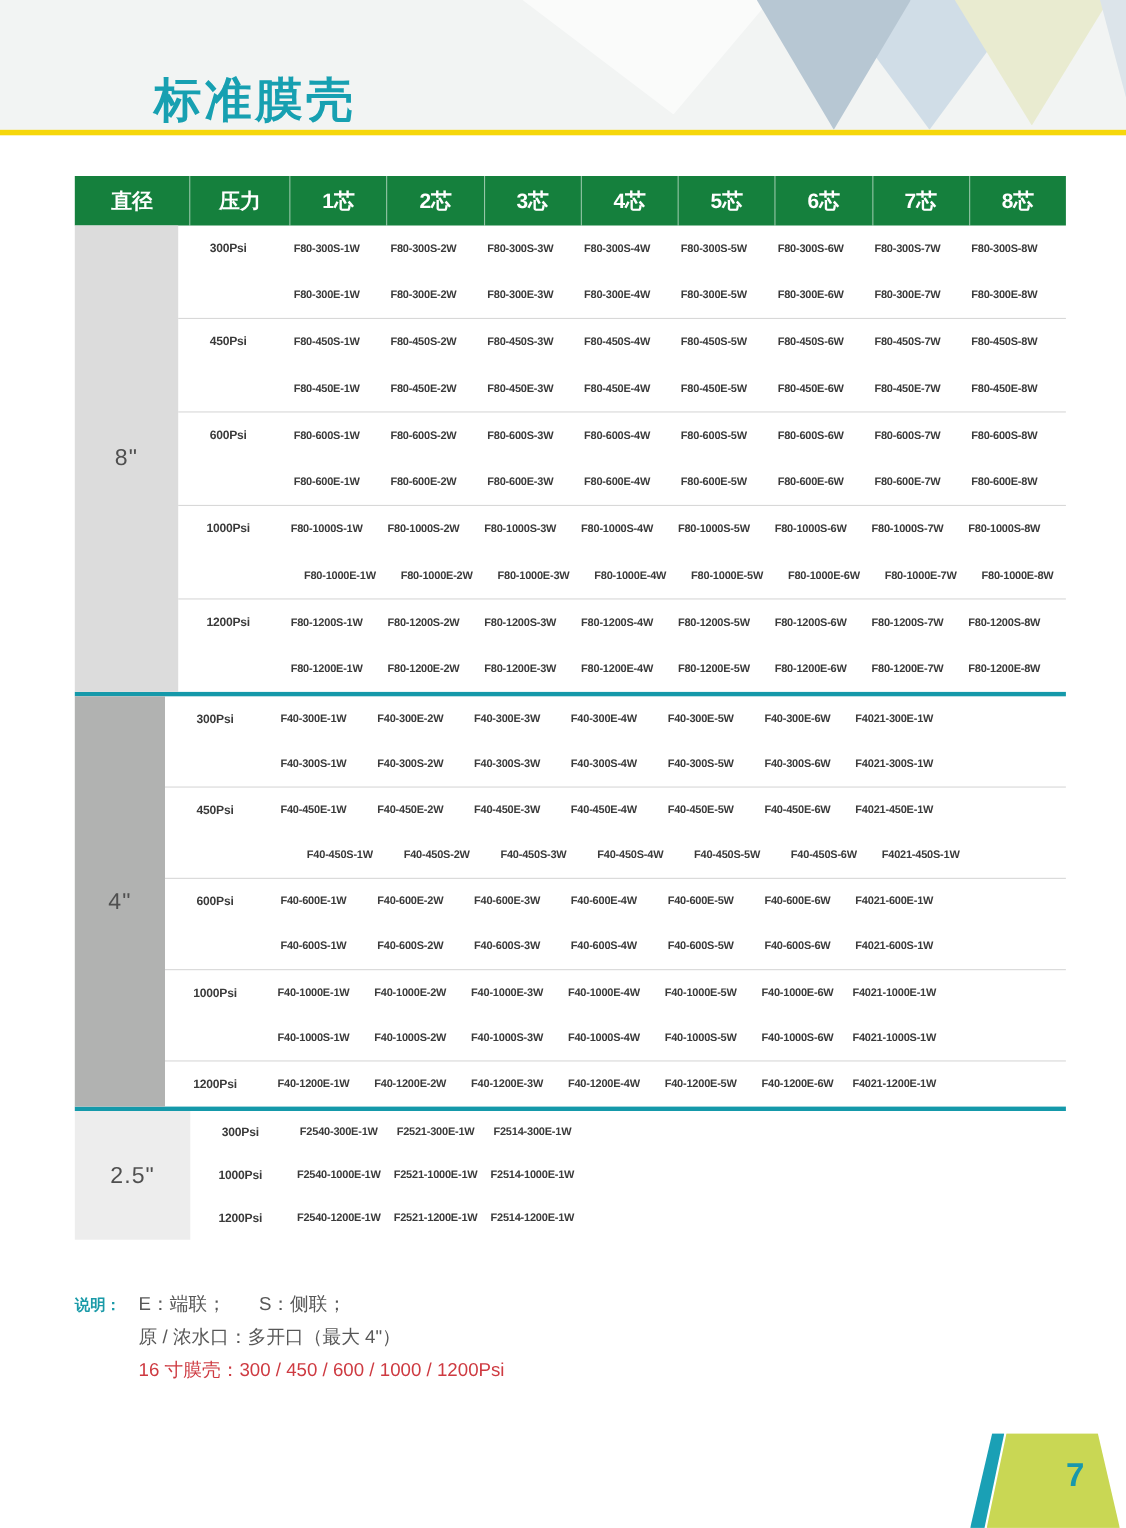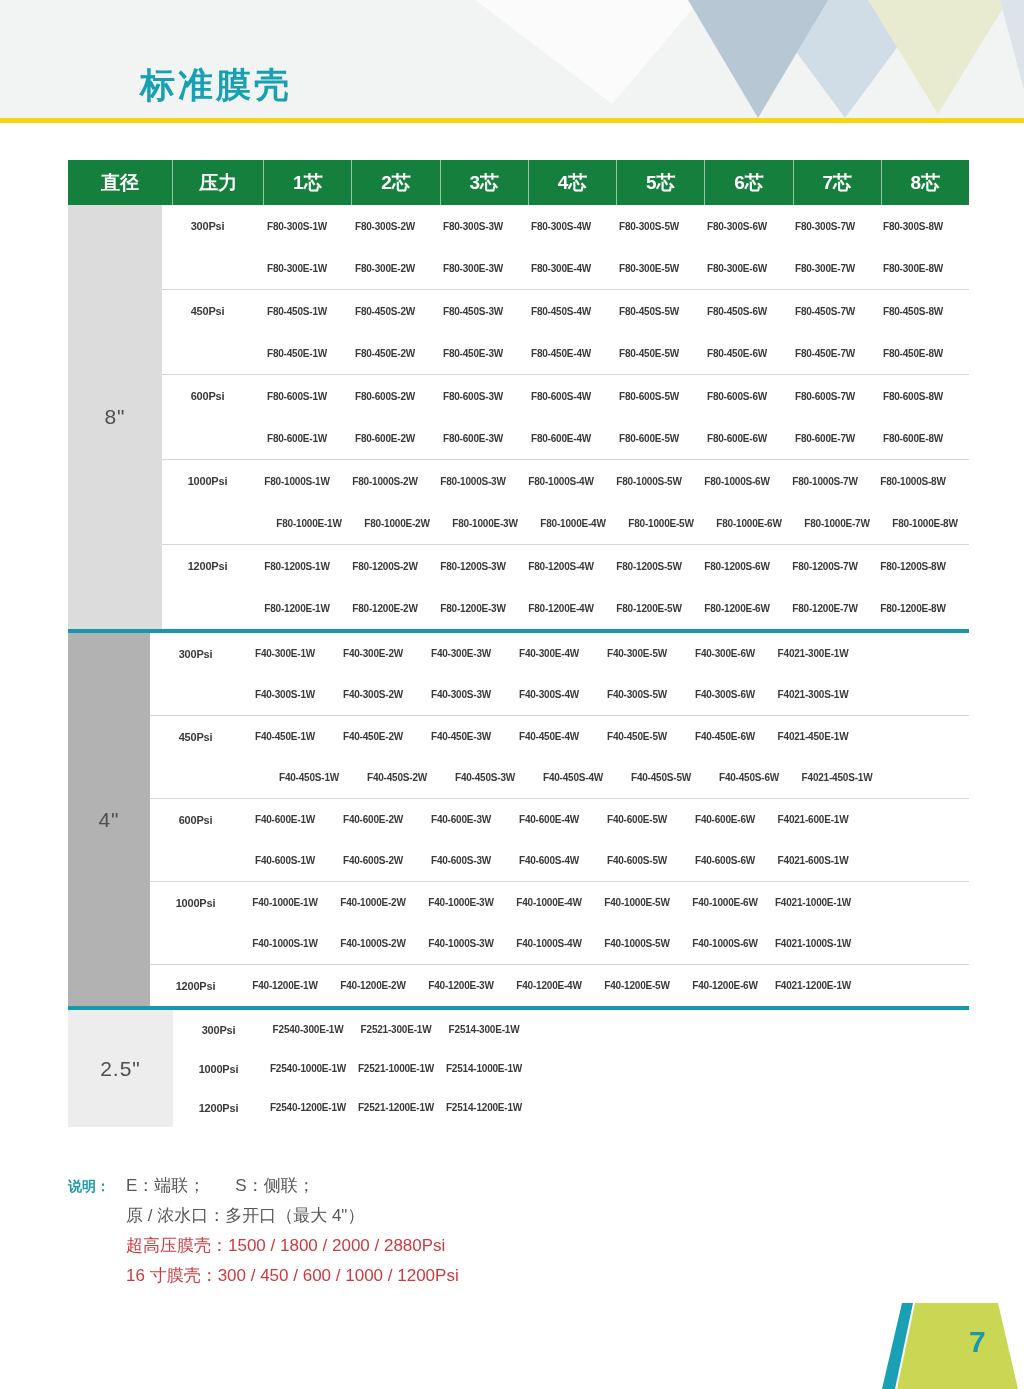--- a/index.html
+++ b/index.html
@@ -12,21 +12,21 @@
      clip-path:polygon(0 0,100% 0,61% 100%);}
   .tri-ltblue{left:758px;width:174px;height:118px;background:#d0dde7;
      clip-path:polygon(0 0,100% 0,50% 100%);}
   .tri-yellow{left:868px;width:140px;height:114px;background:#e9ebd0;
      clip-path:polygon(0 0,100% 0,50% 100%);}
   .tri-edge{left:1000px;width:24px;height:90px;background:#dce4ea;
      clip-path:polygon(0 0,100% 0,100% 100%);}
   .tri-blue{left:688px;width:140px;height:118px;background:#b7c7d3;
      clip-path:polygon(0 0,100% 0,50% 100%);}
   .yellow-line{position:absolute;left:0;top:118px;width:1024px;height:5px;background:#f6d70b;}
-  .page-title{position:absolute;left:140px;top:62px;font-size:35px;font-weight:bold;
+  .page-title{position:absolute;left:140px;top:62px;font-size:43px;font-weight:bold;
      color:#17a0b1;letter-spacing:3px;}
   
   .tbl{position:absolute;left:68px;top:160px;width:901px;}
   .thead{display:flex;height:45px;background:#15803d;}
   .hcell{width:88px;display:flex;align-items:center;justify-content:center;color:#ffffff;
      font-size:19px;font-weight:bold;}
   .hcell + .hcell{border-left:1px solid rgba(255,255,255,.55);}
   .hcell.c-dia{width:105px;}
   .hcell.c-pres{width:91px;}
   .section{display:flex;}
@@ -373,23 +373,20 @@
   <div class="notes">
     <div class="note-line">
       <span class="note-label">说明：</span>
       <span>E：端联；</span>
       <span class="note-gap">S：侧联；</span>
     </div>
     <div class="note-line">
       <span class="note-indent">原 / 浓水口：多开口（最大 4"）</span>
     </div>
     <div class="note-line">
-      <span class="note-indent note-red">超高压膜壳：1500 / 1800 / 2000 / 2880Psi</span>
-    </div>
-    <div class="note-line">
       <span class="note-indent note-red">16 寸膜壳：300 / 450 / 600 / 1000 / 1200Psi</span>
     </div>
   </div>
 
   <div class="footer">
     <div class="foot-teal"></div>
     <div class="foot-lime">
       <div class="page-num">7</div>
     </div>
   </div>

